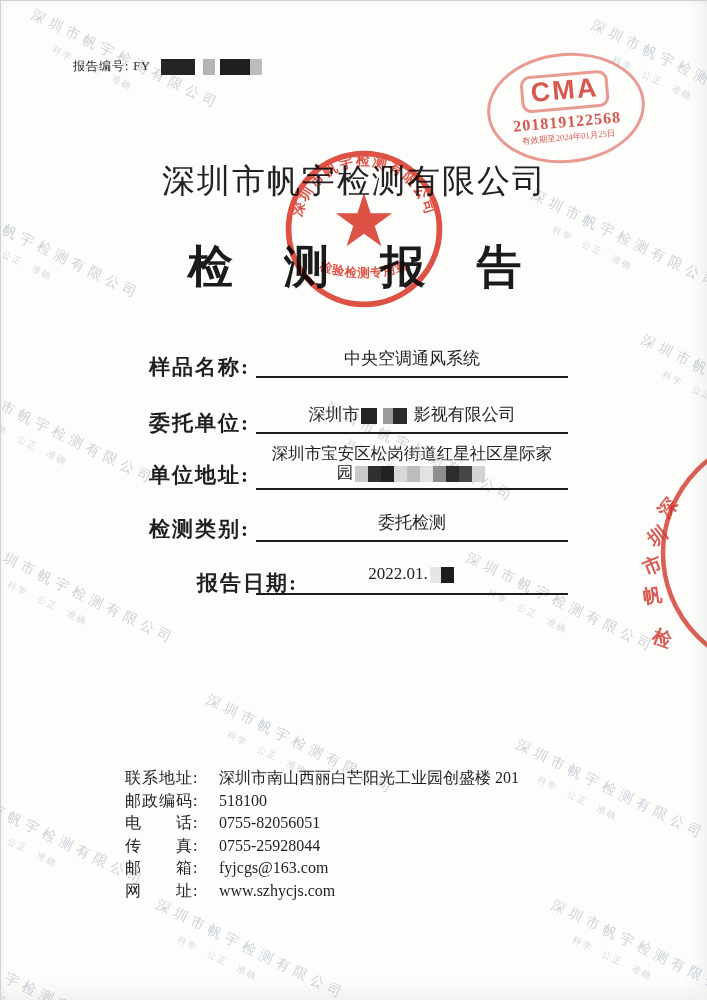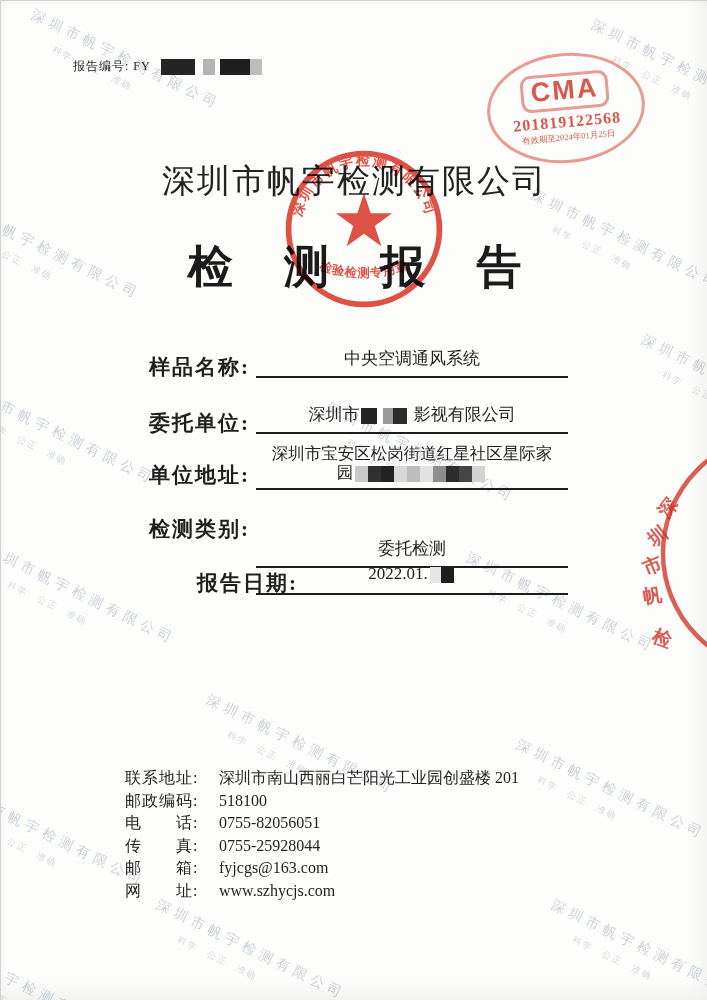--- a/index.html
+++ b/index.html
@@ -196,21 +196,21 @@
         <span></span>
         <span></span>
         <span></span>
         <span></span>
         <span></span>
         <span></span>
       </span>
   </div>
 
   <div class="fld-label" style="top:514px;">检测类别:</div>
-  <div class="fld-value" style="top:536px; height:29px;">委托检测</div>
+  <div class="fld-value" style="top:510px; height:29px;">委托检测</div>
 
   <div class="fld-label" style="top:568px;margin-left:48px;">报告日期:</div>
   <div class="fld-value" style="top:563px; height:29px;">
     <span>2022.01.</span><span class="mosaic">
         <span style="background:#e6e6e6;width:11px;"></span>
         <span style="background:#1e1e1e;width:13px;"></span>
       </span>
   </div>
 
   <svg class="edge-stamp" width="107" height="260" viewBox="0 0 107 260">

